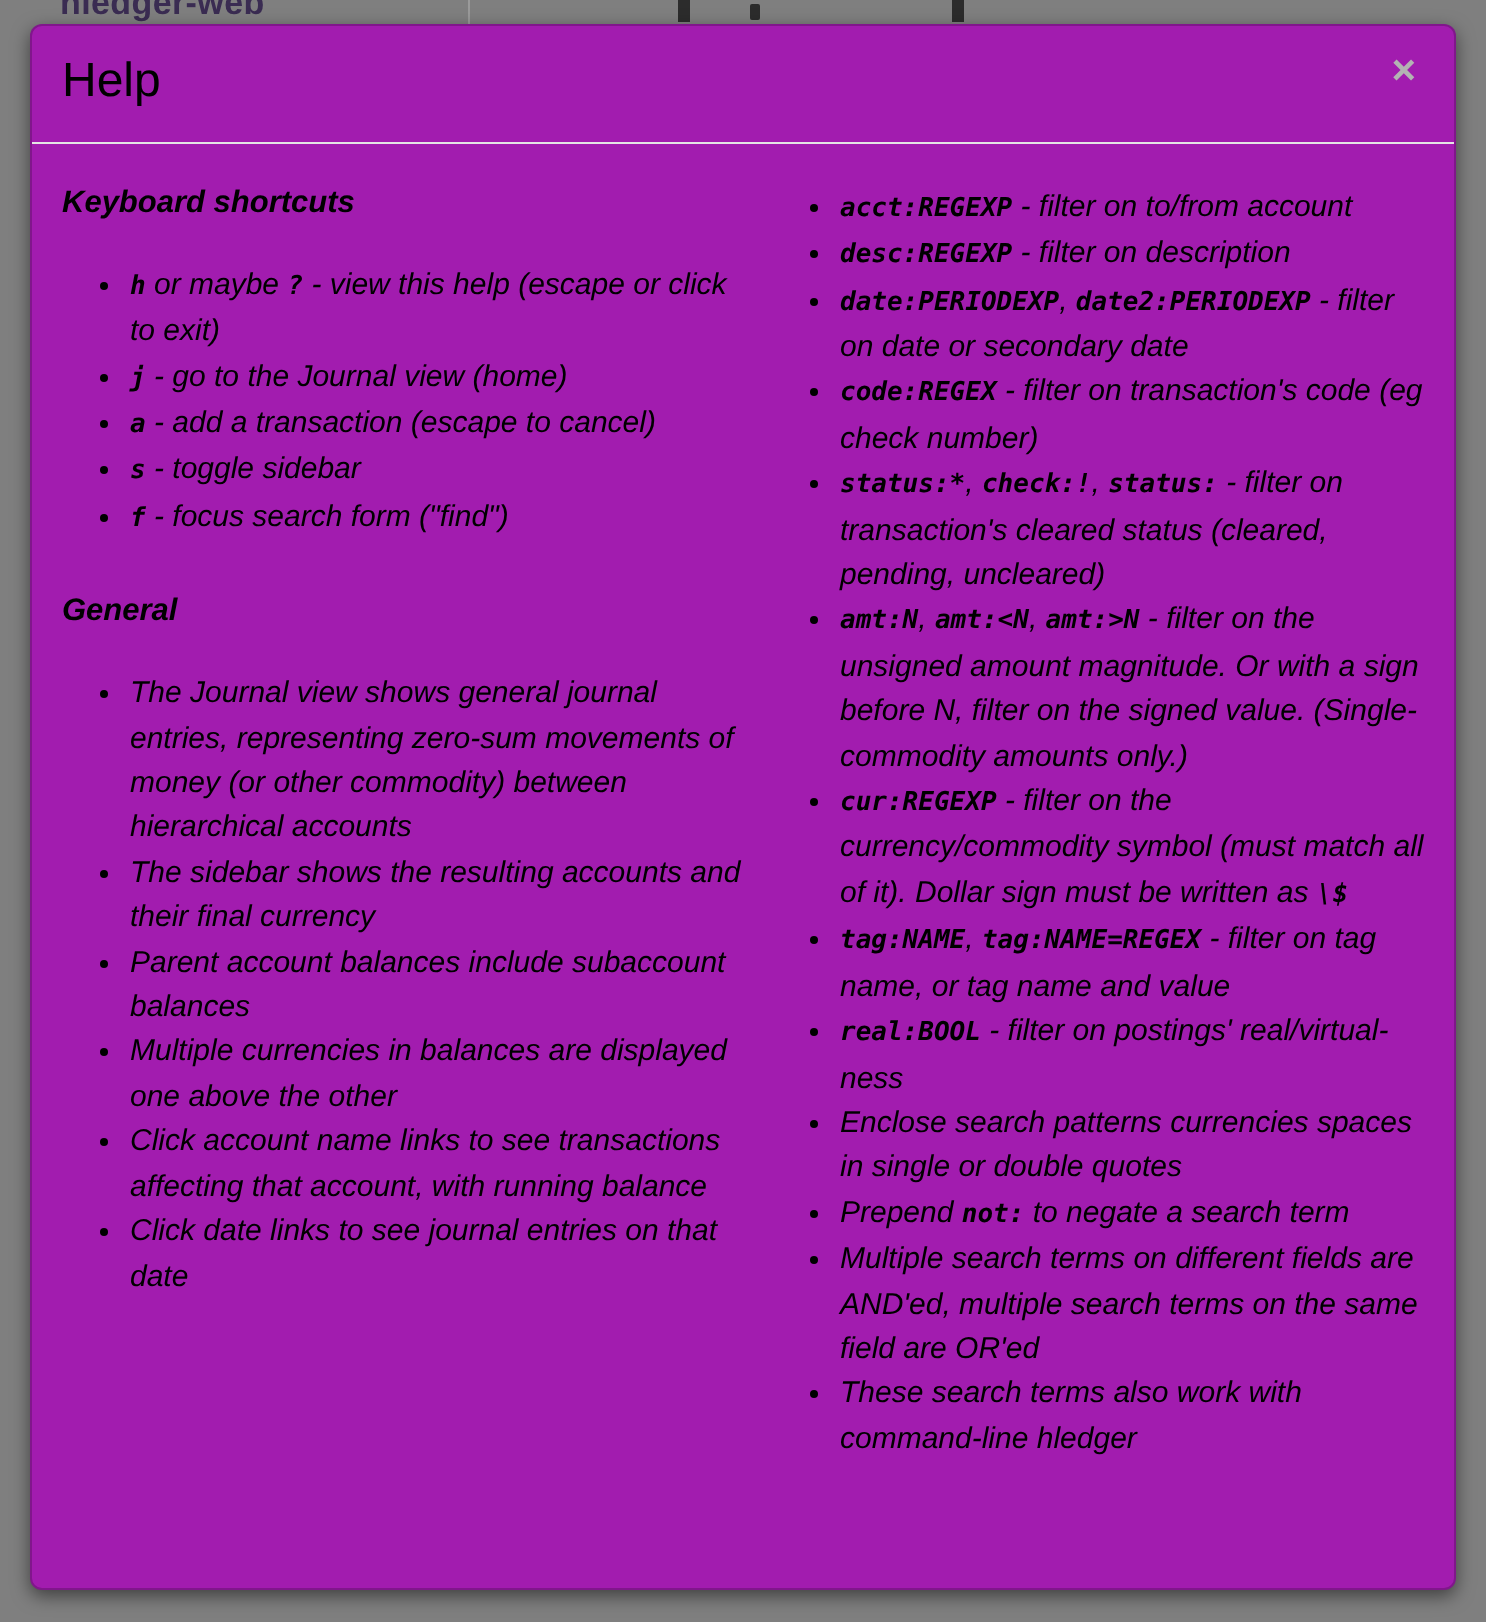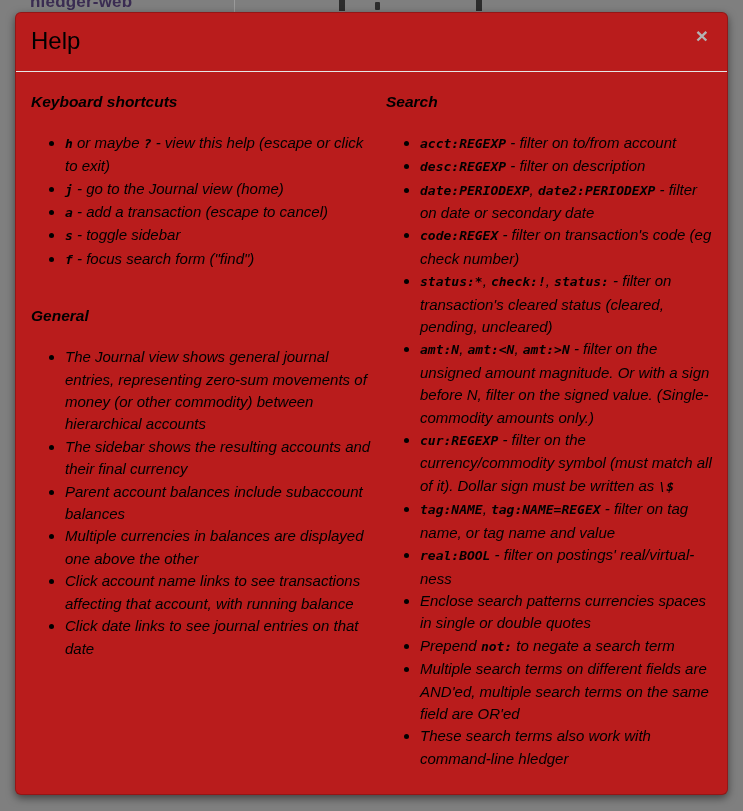--- a/index.html
+++ b/index.html
@@ -36,21 +36,21 @@
   }
   .glyph-top.g1 { left: 339px; width: 6px; height: 11px; }
   .glyph-top.g2 { left: 375px; width: 5px; height: 8px; top: 2px; border-radius: 1px; }
   .glyph-top.g3 { left: 476px; width: 6px; height: 11px; }
 
   
   .modal {
     position: absolute;
     left: 15px; top: 12px;
     width: 713px; height: 783px;
-    background: #b91c1c;
+    background: #a21caf;
     border: 1px solid rgba(0,0,0,.2);
     border-radius: 6px;
     box-shadow: 0 3px 9px rgba(0,0,0,.5);
     z-index: 2;
     overflow: hidden;
   }
   .modal-header {
     position: relative;
     padding: 14px 15px 15px 15px;
     border-bottom: 1px solid #e5e5e5;
@@ -82,21 +82,21 @@
   .col-left  { width: 341px; margin-right: 14px; flex: none; }
   .col-right { flex: 1; min-width: 0; }
 
   .section-heading {
     font-size: 15.5px;
     font-weight: bold;
     line-height: 18px;
     margin: 0 0 21px 0;
     font-style: italic;
   }
-  .help-section + .help-section .section-heading { margin-top: 36px; }
+  .help-section + .help-section .section-heading { margin-top: 26px; }
   .help-section ul {
     margin: 0;
     padding-left: 34px;
     list-style: disc outside;
   }
   .help-section li {
     font-size: 15px;
     line-height: 22.4px;
     font-style: italic;
   }
@@ -142,21 +142,20 @@
             <li>The sidebar shows the resulting accounts and their final currency</li>
             <li>Parent account balances include subaccount balances</li>
             <li>Multiple currencies in balances are displayed one above the other</li>
             <li>Click account name links to see transactions affecting that account, with running balance</li>
             <li>Click date links to see journal entries on that date</li>
           </ul>
         </div>
       </div>
     <div class="col-right" id="col-right">
         <div class="help-section">
-          <h3 class="section-heading">Search</h3>
           <ul>
             <li><code>acct:REGEXP</code> - filter on to/from account</li>
             <li><code>desc:REGEXP</code> - filter on description</li>
             <li><code>date:PERIODEXP</code>, <code>date2:PERIODEXP</code> - filter on date or secondary date</li>
             <li><code>code:REGEX</code> - filter on transaction's code (eg check number)</li>
             <li><code>status:*</code>, <code>check:!</code>, <code>status:</code> - filter on transaction's cleared status (cleared, pending, uncleared)</li>
             <li><code>amt:N</code>, <code>amt:&lt;N</code>, <code>amt:&gt;N</code> - filter on the unsigned amount magnitude. Or with a sign before N, filter on the signed value. (Single-commodity amounts only.)</li>
             <li><code>cur:REGEXP</code> - filter on the currency/commodity symbol (must match all of it). Dollar sign must be written as <code>\$</code></li>
             <li><code>tag:NAME</code>, <code>tag:NAME=REGEX</code> - filter on tag name, or tag name and value</li>
             <li><code>real:BOOL</code> - filter on postings' real/virtual-ness</li>

